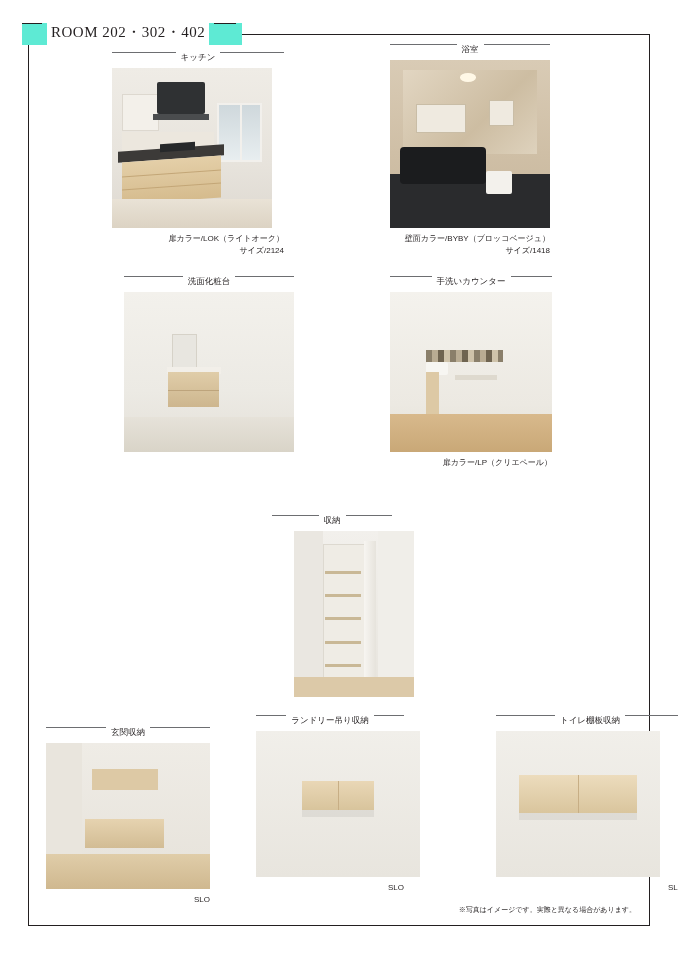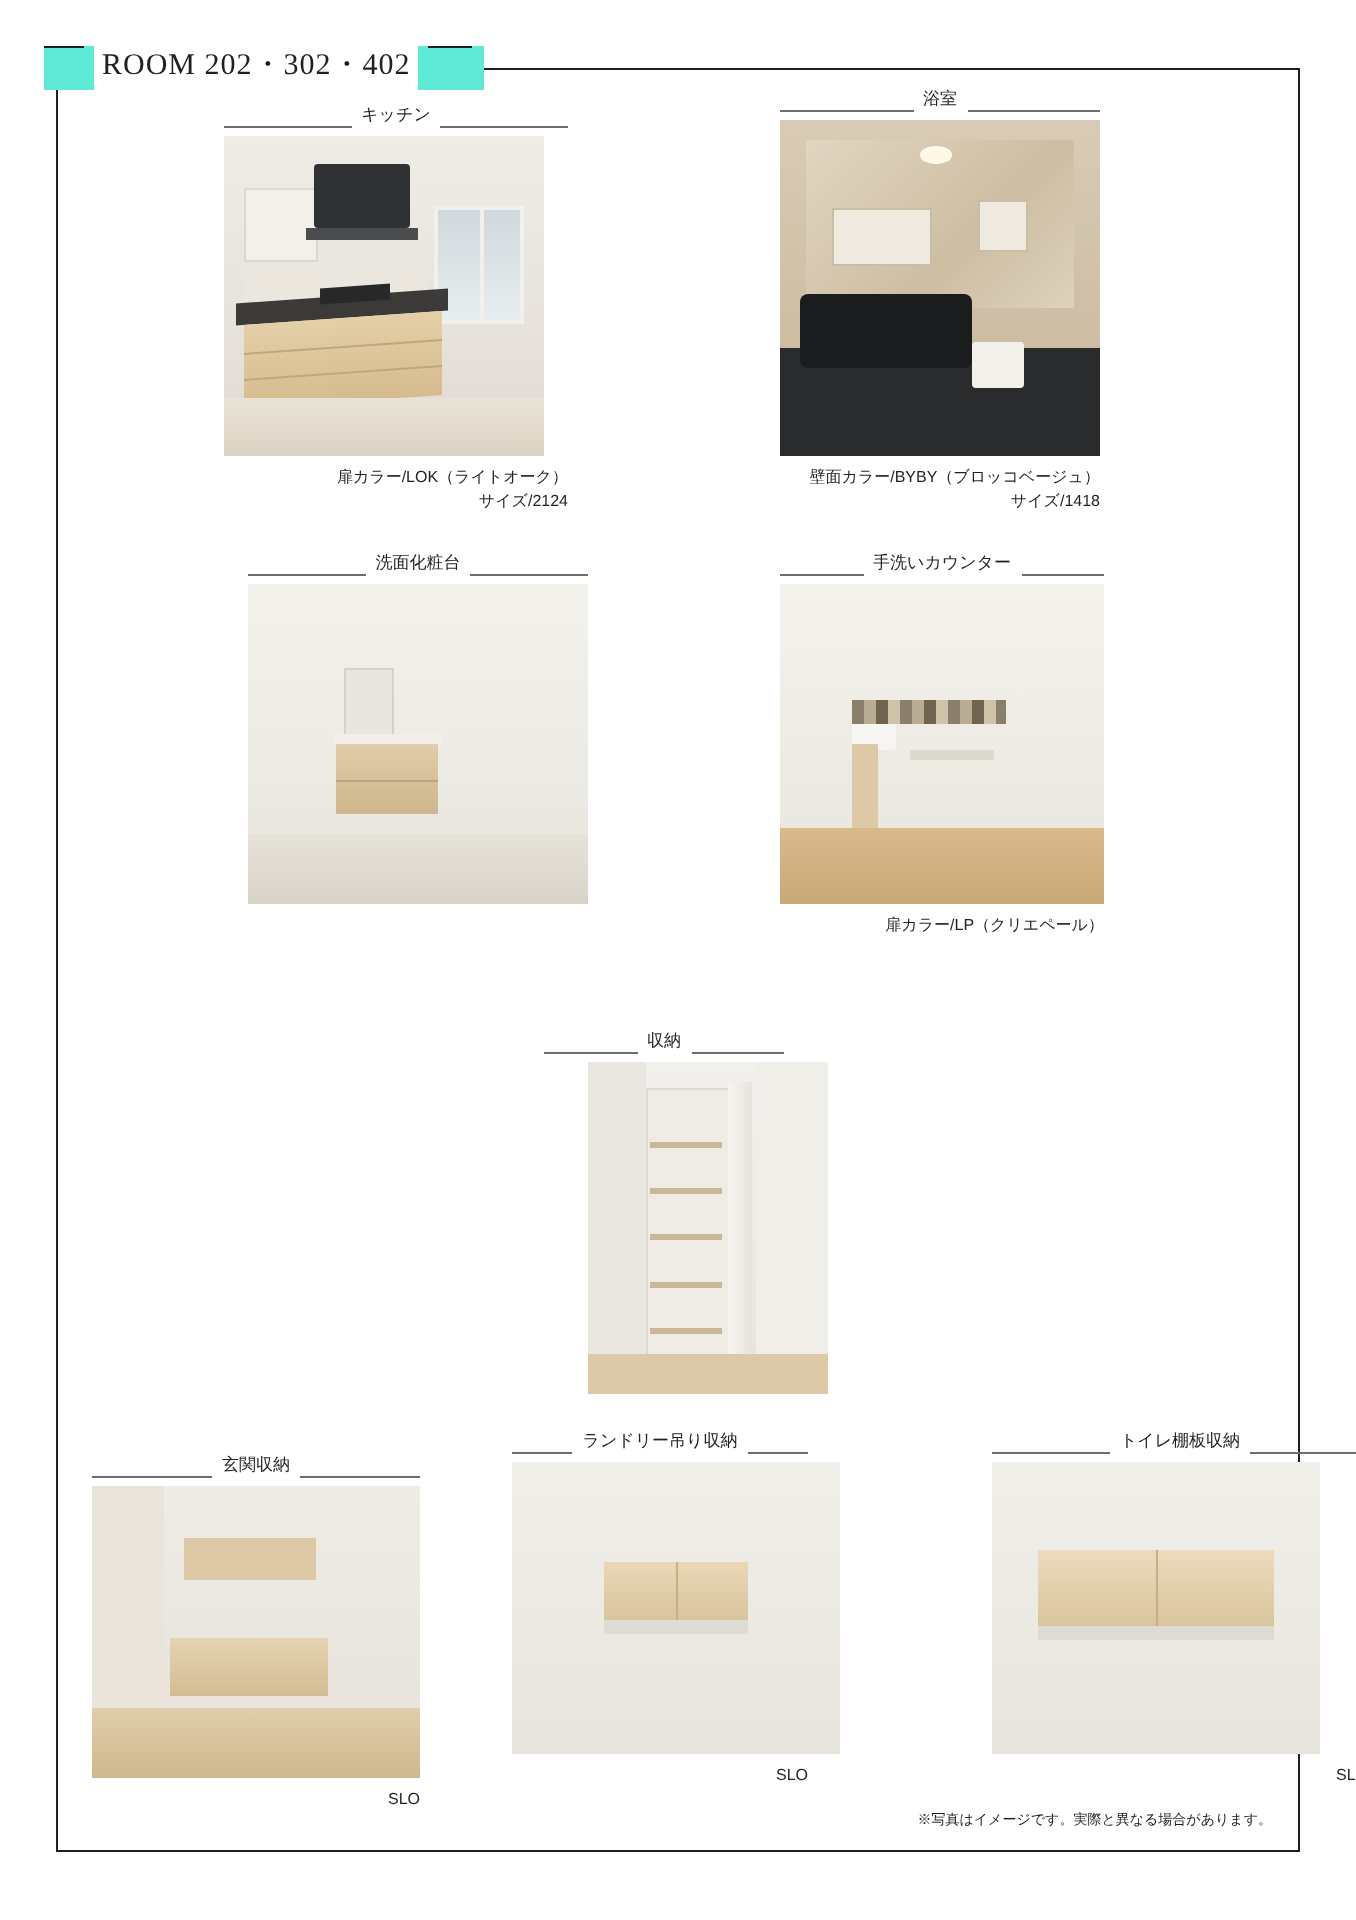--- a/index.html
+++ b/index.html
@@ -63,21 +63,21 @@
     flex: 0 0 auto;
     width: 22px;
     height: 1px;
     background: #231f20;
     margin-left: 5px;
   }
 
   
   .cap-head {
     display: flex;
-    align-items: flex-end;
+    align-items: flex-start;
     font-size: 9px;
     font-family: "Liberation Sans", sans-serif;
     color: #231f20;
     white-space: nowrap;
   }
   .cap-head .rule {
     height: 1px;
     background: #6d6e71;
     flex: 1 1 auto;
   }

